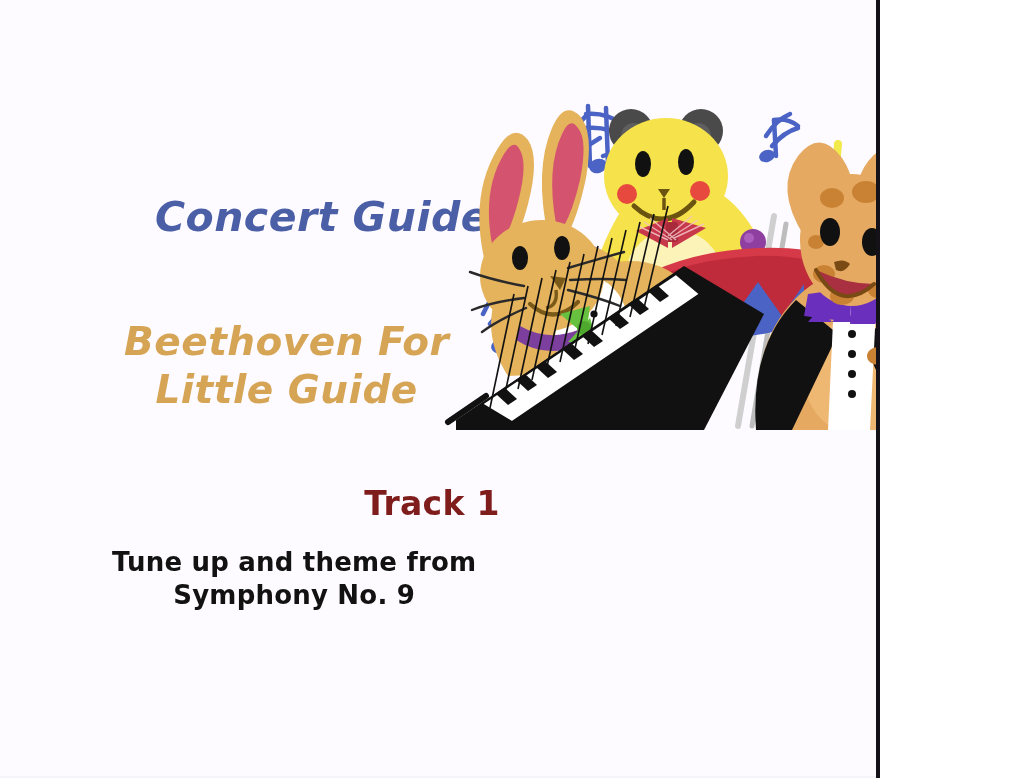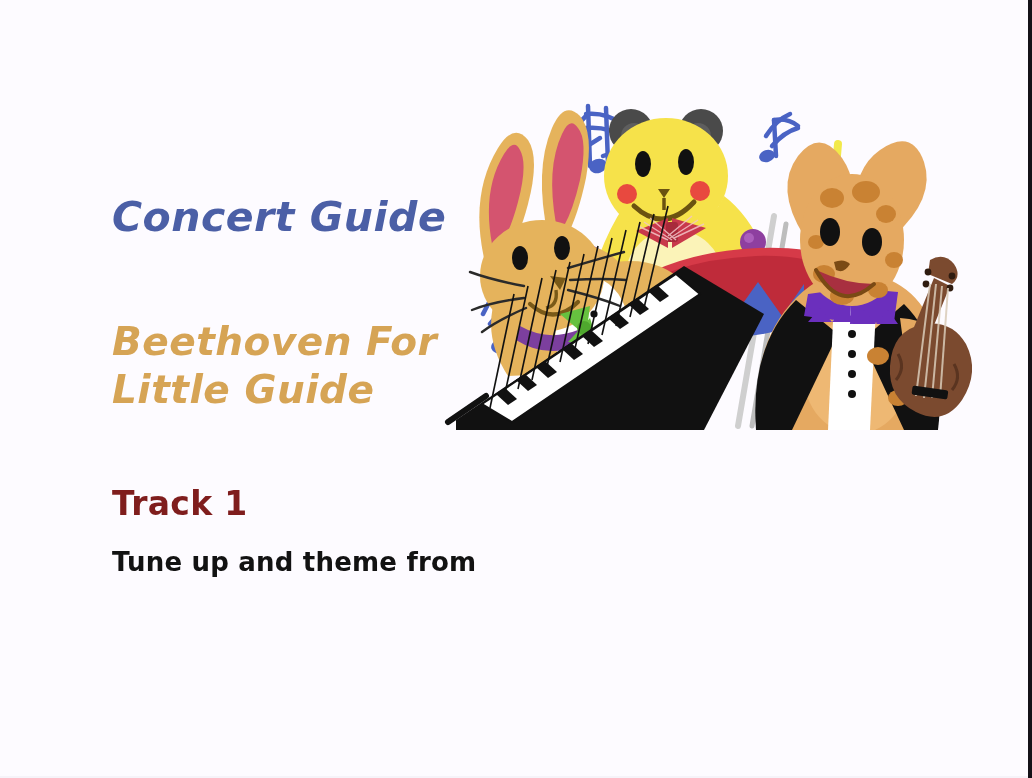--- a/index.html
+++ b/index.html
@@ -6,24 +6,25 @@
   html, body {
     margin: 0;
     padding: 0;
     background: #ffffff;
   }
   body {
     font-family: "DejaVu Sans", sans-serif;
   }
   .screen {
     position: relative;
-    width: 1032px;
+    width: 880px;
     height: 778px;
     background: #fdfbff;
     overflow: hidden;
+    text-align: center;
   }
   
   .right-edge {
     position: absolute;
     top: 0;
     right: 0;
     width: 4px;
     height: 100%;
     background: #141118;
   }
@@ -49,21 +50,21 @@
     font-style: italic;
     font-size: 41px;
     letter-spacing: 0.5px;
     color: #4b5fa6;
     line-height: 1.05;
     margin: 0;
     white-space: nowrap;
   }
   .title-sub {
     position: absolute;
-    left: 0;
+    left: 12px;
     top: 122px;
     font-family: "DejaVu Sans", sans-serif;
     font-weight: bold;
     font-style: italic;
     font-size: 39px;
     letter-spacing: 0.5px;
     color: #d6a455;
     line-height: 1.22;
     margin: 0;
     white-space: nowrap;
@@ -117,20 +118,21 @@
     <h2 class="title-sub">
       <span>Beethoven For</span><br>
       <span>Little Guide</span>
     </h2>
   </div>
 
   <div class="track-block">
     <div class="track-label">Track 1</div>
     <div class="track-title">
       <span>Tune up and theme from</span><br>
+      <span>Symphony No. 9</span>
     </div>
   </div>
 
   <div class="illustration">
     <svg viewBox="0 0 560 384" xmlns="http://www.w3.org/2000/svg">
 
       <g stroke="#4a63c4" fill="none" stroke-width="4.5" stroke-linecap="round">
         <path d="M118 116 q10 -28 30 -46"></path>
         <path d="M126 126 q14 -22 36 -34"></path>
         <path d="M148 68 q20 -2 36 10"></path>

